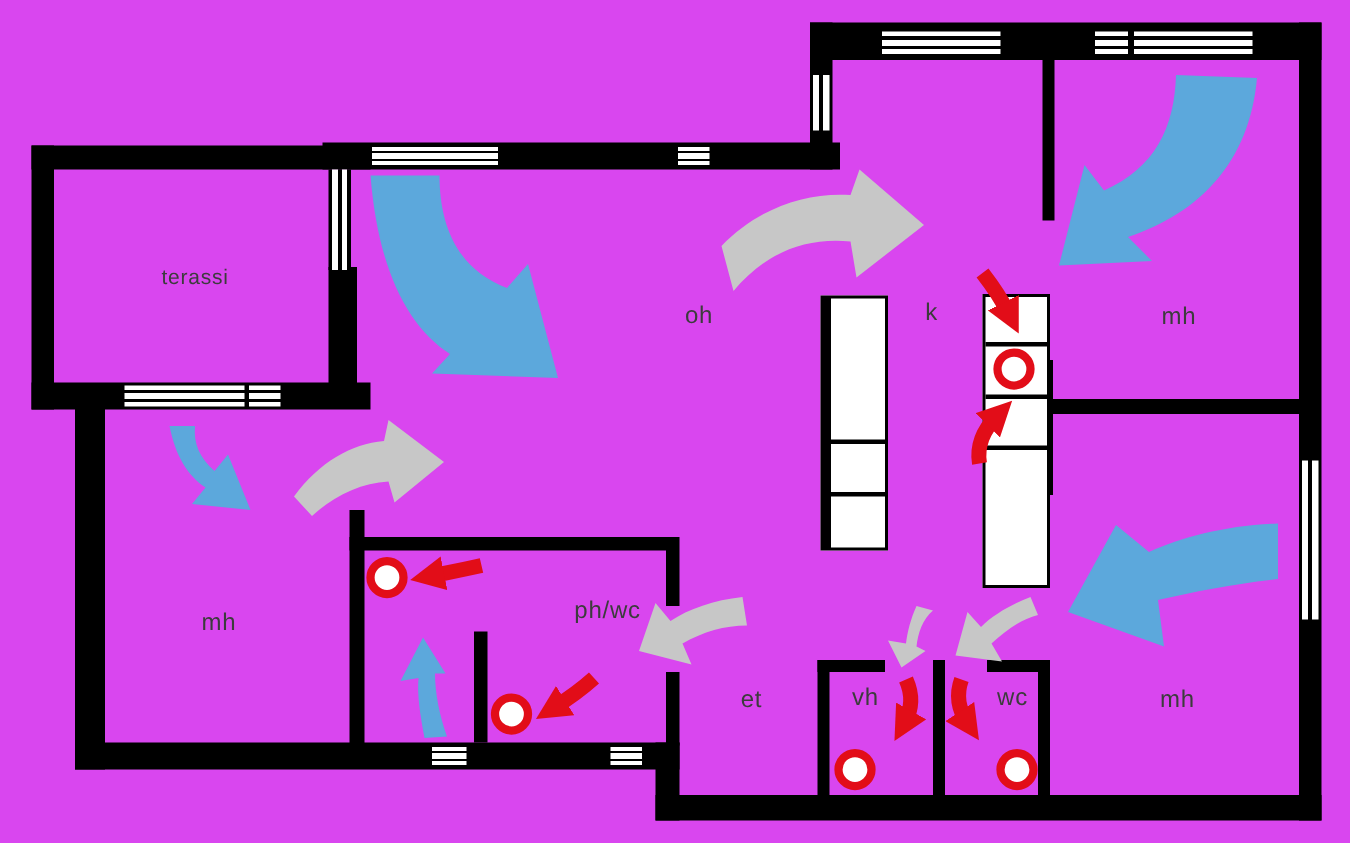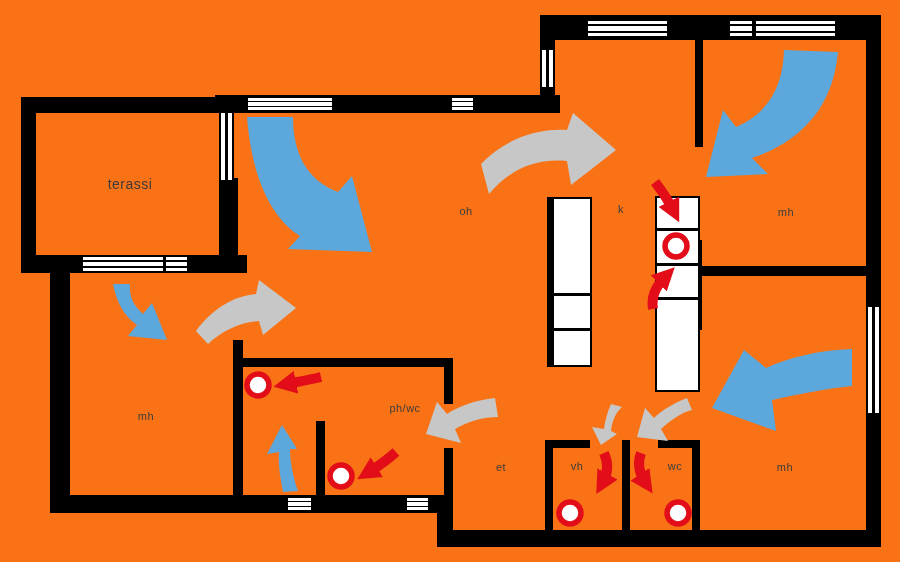--- a/index.html
+++ b/index.html
@@ -1,27 +1,27 @@
 <!DOCTYPE html>
 <html><head>
 <meta charset="utf-8">
 <style>
   html,body{margin:0;padding:0;background:#fff;}
-  #canvas{position:relative;width:900px;height:562px;background:#f97316;overflow:hidden;
+  #canvas{position:relative;width:900px;height:562px;background:#d946ef;overflow:hidden;
           font-family:"Liberation Sans", sans-serif;}
   .we,.wi{position:absolute;background:#000;}
   .win-h{position:absolute;background:linear-gradient(to bottom,
       #fff 0 22%, #000 22% 36%, #fff 36% 64%, #000 64% 78%, #fff 78% 100%);}
   .win-v{position:absolute;background:linear-gradient(to right,
       #fff 0 36%, #000 36% 62%, #fff 62% 100%);}
   .slide-door{position:absolute;background:linear-gradient(to right,
       #000 0 16%, #fff 16% 42%, #000 42% 58%, #fff 58% 84%, #000 84% 100%);}
   .cab{position:absolute;background:#fff;border:2.5px solid #000;box-sizing:border-box;}
   .cab-div{position:absolute;left:0;right:0;height:2.5px;background:#000;}
-  .room-label{position:absolute;transform:translate(-50%,-50%);font-size:11px;
+  .room-label{position:absolute;transform:translate(-50%,-50%);font-size:16px;
       color:#3c3c3c;letter-spacing:0.5px;white-space:nowrap;}
   #arrow-layer{position:absolute;left:0;top:0;z-index:5;}
 </style>
 </head>
 <body>
 
 <div id="canvas">
 
   <div class="we" style="left:21px;top:97px;width:226px;height:16px;"></div>
   <div class="we" style="left:21px;top:97px;width:15px;height:176px;"></div>

